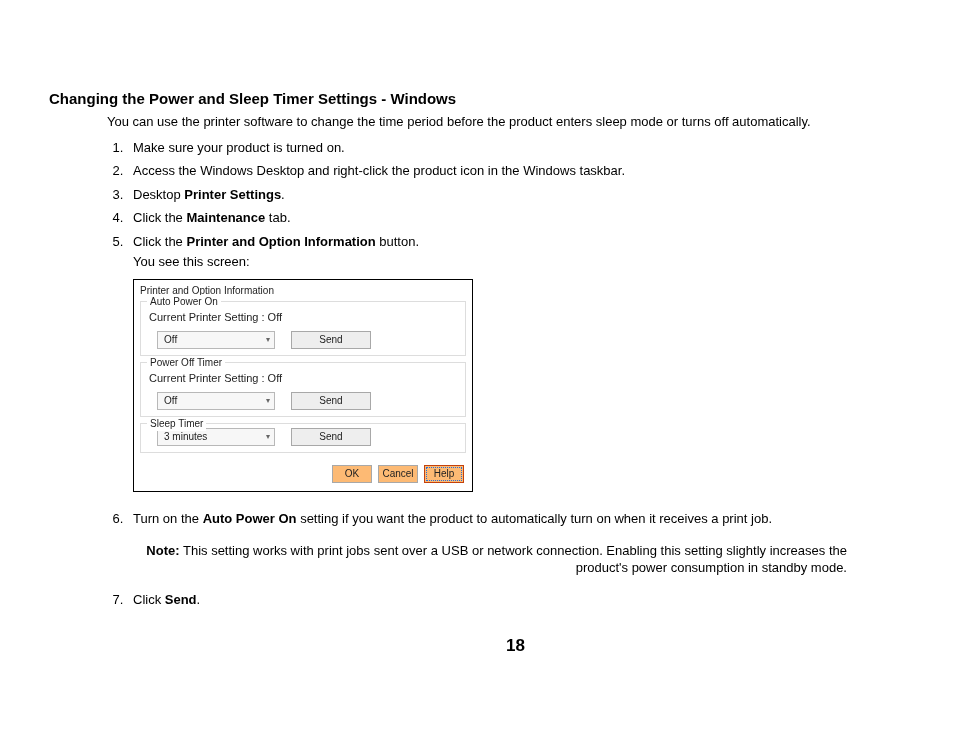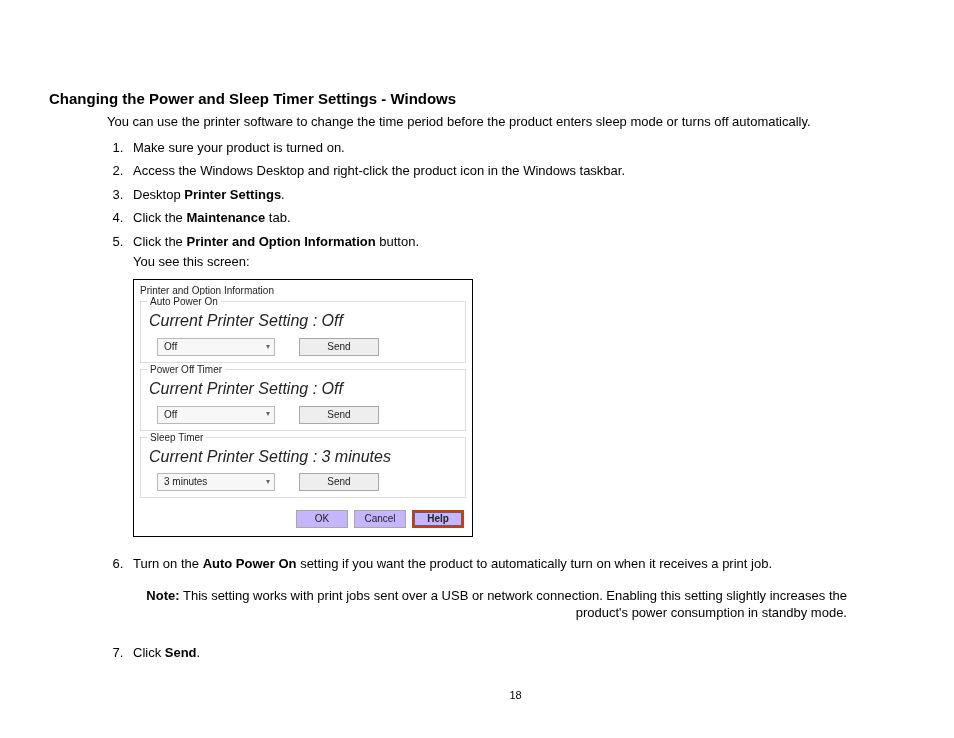--- a/index.html
+++ b/index.html
@@ -68,28 +68,27 @@
   }
   .group-title {
     position: absolute;
     top: -7px;
     left: 6px;
     background: #fff;
     padding: 0 3px;
     font-size: 10px;
   }
   .cur-setting {
-    font-size: 16px;
+    font-size: 11px;
     margin: 4px 0 6px 2px;
-    font-style: italic;
   }
   .row {
     display: flex;
     align-items: flex-end;
-    gap: 24px;
+    gap: 16px;
     margin-left: 10px;
   }
   .dropdown {
     display: inline-flex;
     align-items: center;
     justify-content: space-between;
     border: 1px solid #b8b8b8;
     background: #f7f7f7;
     height: 18px;
     width: 118px;
@@ -117,36 +116,35 @@
     display: flex;
     justify-content: flex-end;
     gap: 6px;
     padding: 6px 8px 8px 8px;
   }
   .btn-sm {
     display: inline-flex;
     align-items: center;
     justify-content: center;
     border: 1px solid #a8a8a8;
-    background: #c4b5fd;
+    background: #fdba74;
     height: 18px;
-    width: 52px;
+    width: 40px;
     font-size: 10px;
     box-sizing: border-box;
   }
   .btn-sm.focus {
     outline: 1px dotted #2a6dd6;
     outline-offset: -3px;
-    border: 3px solid #c2410c;
-    font-weight: bold;
+    border: 1px solid #c2410c;
   }
   .pagenum {
     text-align: center;
-    font-size: 11px;
-    font-weight: normal;
+    font-size: 17px;
+    font-weight: bold;
     margin-top: 28px;
   }
 </style>
 </head>
 <body>
 
 <div class="page">
   <h2 class="title">Changing the Power and Sleep Timer Settings - Windows</h2>
   <p class="intro">You can use the printer software to change the time period before the product enters sleep mode or turns off automatically.</p>
 
@@ -187,21 +185,20 @@
               <div class="dropdown">
                 <span class="val">Off</span>
                 <span class="chev">▾</span>
               </div>
               <div class="btn">Send</div>
             </div>
           </div>
 
           <div class="group">
             <div class="group-title">Sleep Timer</div>
-            <div class="cur-setting">Current Printer Setting : 3 minutes</div>
             <div class="row">
               <div class="dropdown">
                 <span class="val">3 minutes</span>
                 <span class="chev">▾</span>
               </div>
               <div class="btn">Send</div>
             </div>
           </div>
 
           <div class="dlg-bottom">
@@ -213,19 +210,19 @@
       </div>
     </li>
 
     <li>
       <span>Turn on the </span><span class="bold">Auto Power On</span><span> setting if you want the product to automatically turn on when it receives a print job.</span>
       <div class="sub" style="margin-top:14px;text-align:right;">
         <span class="bold">Note:</span><span> This setting works with print jobs sent over a USB or network connection. Enabling this setting slightly increases the product's power consumption in standby mode.</span>
       </div>
     </li>
 
-    <li style="margin-top:22px;">
+    <li style="margin-top:14px;">
       <span>Click </span><span class="bold">Send</span><span>.</span>
     </li>
   </ol>
 
   <div class="pagenum">18</div>
 </div>
 
 </body></html>

